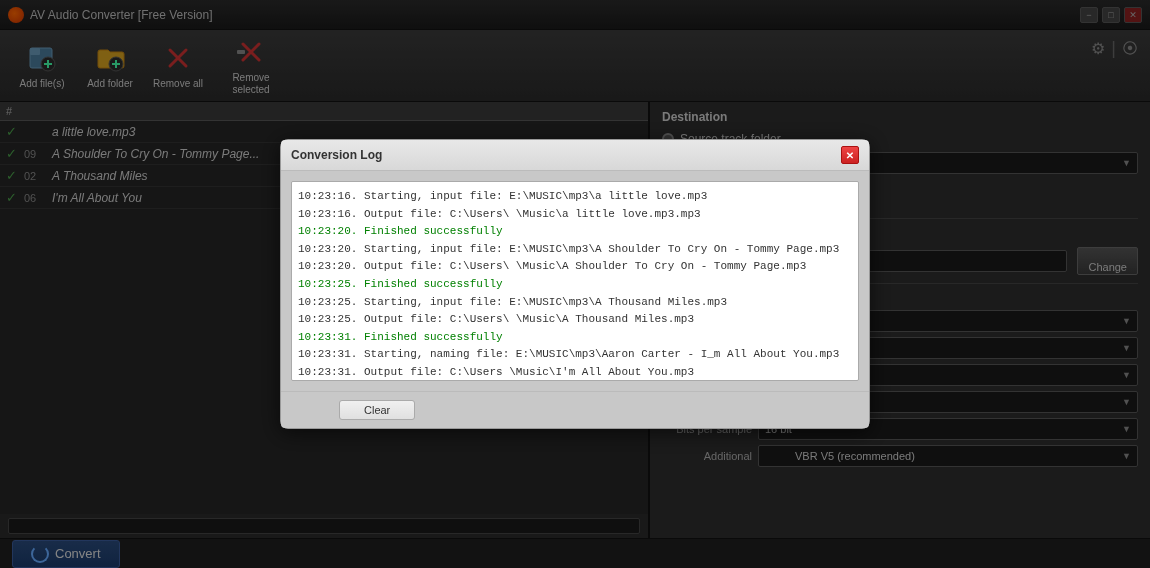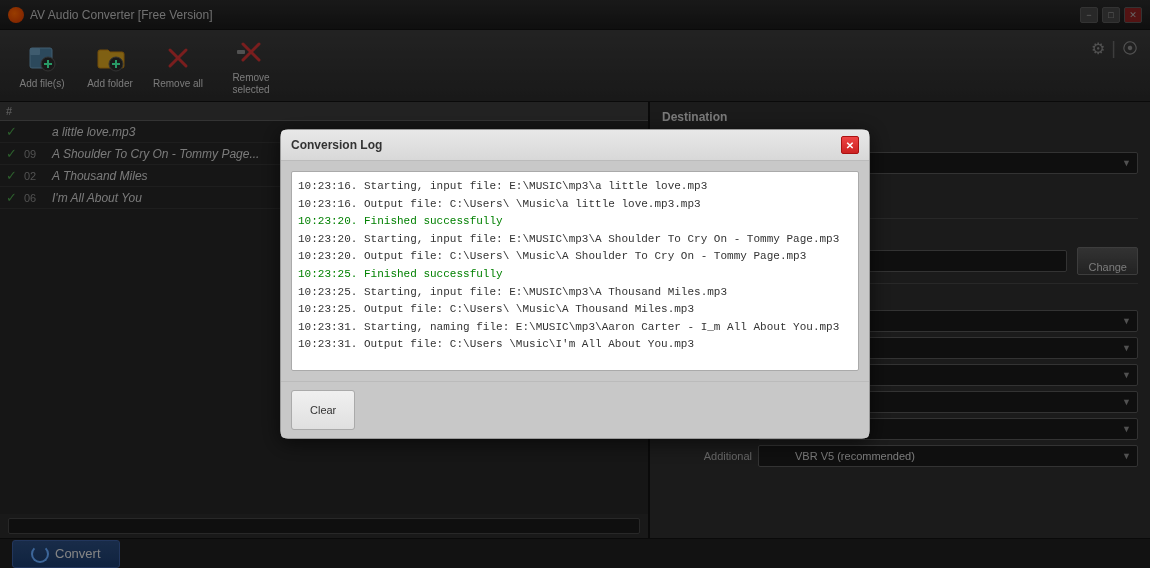--- a/index.html
+++ b/index.html
@@ -368,25 +368,26 @@
       display: flex;
       justify-content: flex-start;
       background: #c8c8c8;
       border-top: 1px solid #bbb;
       border-radius: 0 0 4px 4px;
     }
     .clear-btn {
       background: linear-gradient(to bottom, #f0f0f0, #e0e0e0);
       border: 1px solid #aaa;
       border-radius: 3px;
-      padding: 3px 18px;
+      padding: 3px 24px;
       font-size: 11px;
       color: #333;
       cursor: pointer;
-      height: 40px;
+      height: 20px;
+      margin-left: 48px;
     }
 
     
     .topright-icons {
       position: absolute;
       top: 38px;
       right: 12px;
       display: flex;
       gap: 6px;
       align-items: center;
@@ -595,20 +596,21 @@
     <div class="modal-body">
       <div class="log-area" id="log-area-container">
       <div class="log-line normal">10:23:16.  Starting, input file: E:\MUSIC\mp3\a little love.mp3</div>
           <div class="log-line normal">10:23:16.    Output file: C:\Users\        \Music\a little love.mp3.mp3</div>
           <div class="log-line success">10:23:20.  Finished successfully</div>
           <div class="log-line normal">10:23:20.  Starting, input file: E:\MUSIC\mp3\A Shoulder To Cry On - Tommy Page.mp3</div>
           <div class="log-line normal">10:23:20.    Output file: C:\Users\        \Music\A Shoulder To Cry On - Tommy Page.mp3</div>
           <div class="log-line success">10:23:25.  Finished successfully</div>
           <div class="log-line normal">10:23:25.  Starting, input file: E:\MUSIC\mp3\A Thousand Miles.mp3</div>
           <div class="log-line normal">10:23:25.    Output file: C:\Users\        \Music\A Thousand Miles.mp3</div>
+          <div class="log-line success">10:23:31.  Finished successfully</div>
           <div class="log-line normal">10:23:31.  Starting, naming file: E:\MUSIC\mp3\Aaron Carter - I_m All About You.mp3</div>
           <div class="log-line normal">10:23:31.    Output file: C:\Users         \Music\I'm All About You.mp3</div>
         </div>
     </div>
     <div class="modal-footer">
       <button class="clear-btn">Clear</button>
     </div>
   </div>
 </div>
 

